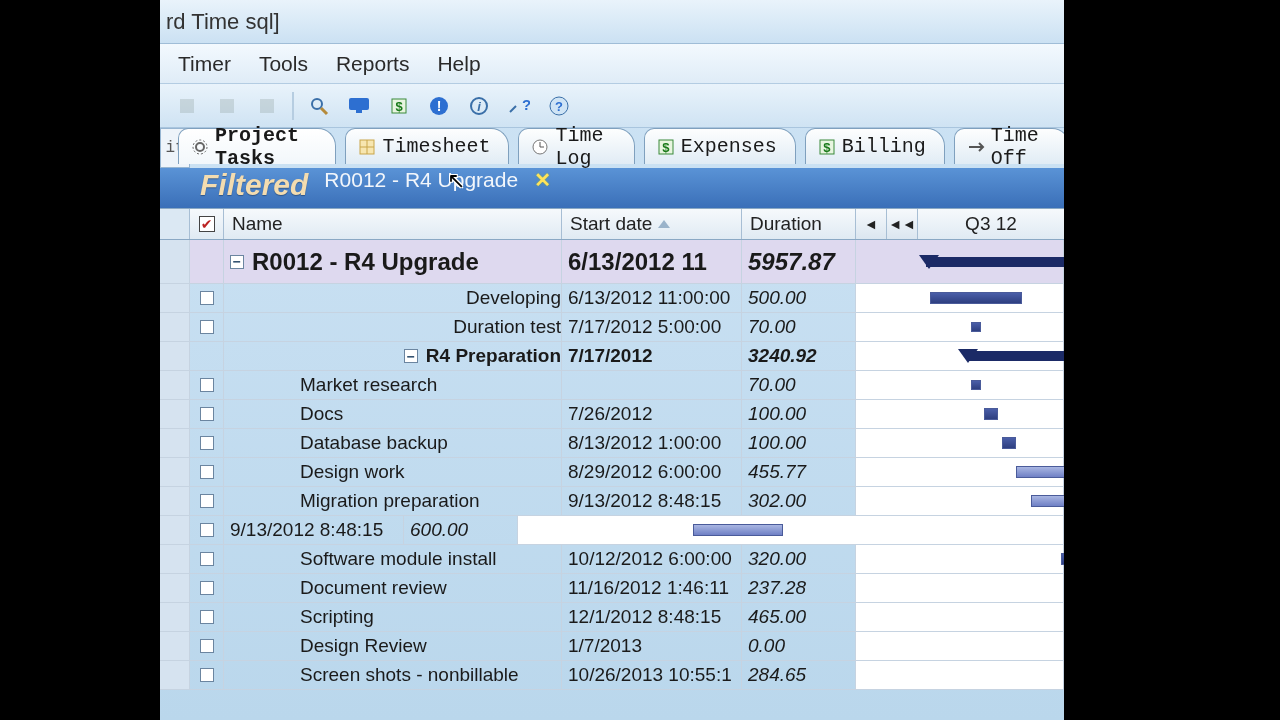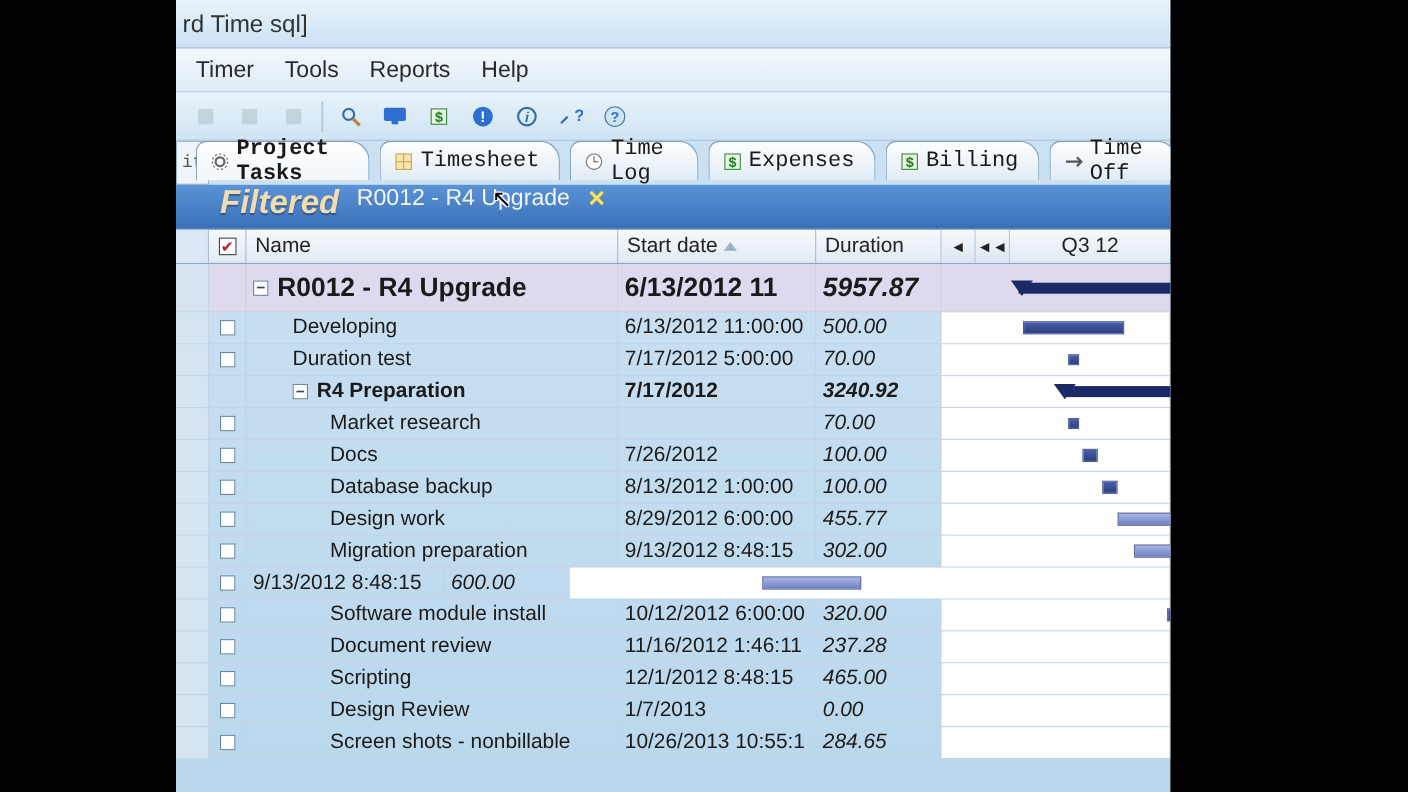--- a/index.html
+++ b/index.html
@@ -175,21 +175,21 @@
     background: #fff;
     box-shadow: 1px 1px 0 #fff inset;
   }
   .hdr-chk {
     width: 16px; height: 16px;
     border: 1px solid #444;
     background: #fff;
     display:flex;align-items:center;justify-content:center;
     font-size:14px;color:#b22;
   }
-  .indent-1 { padding-left: 42px !important; }
+  .indent-1 { padding-left: 42px !important; justify-content: flex-end; }
   .indent-2 { padding-left: 76px !important; }
   
   .g-bar { position:absolute; height:12px; top:50%; transform:translateY(-50%);
            background: linear-gradient(#a9b6e2, #6f80c5); border:1px solid #4a5b9a;}
   .g-bar.solid { background: linear-gradient(#4a5ea8,#2e3f80); }
   .g-bar.thin { height:10px; }
   .g-summary { position:absolute; top:50%; transform:translateY(-50%);
                height:10px; background:#1b2a66; }
   .g-tri {
     position:absolute; top:50%; transform:translateY(-50%);

